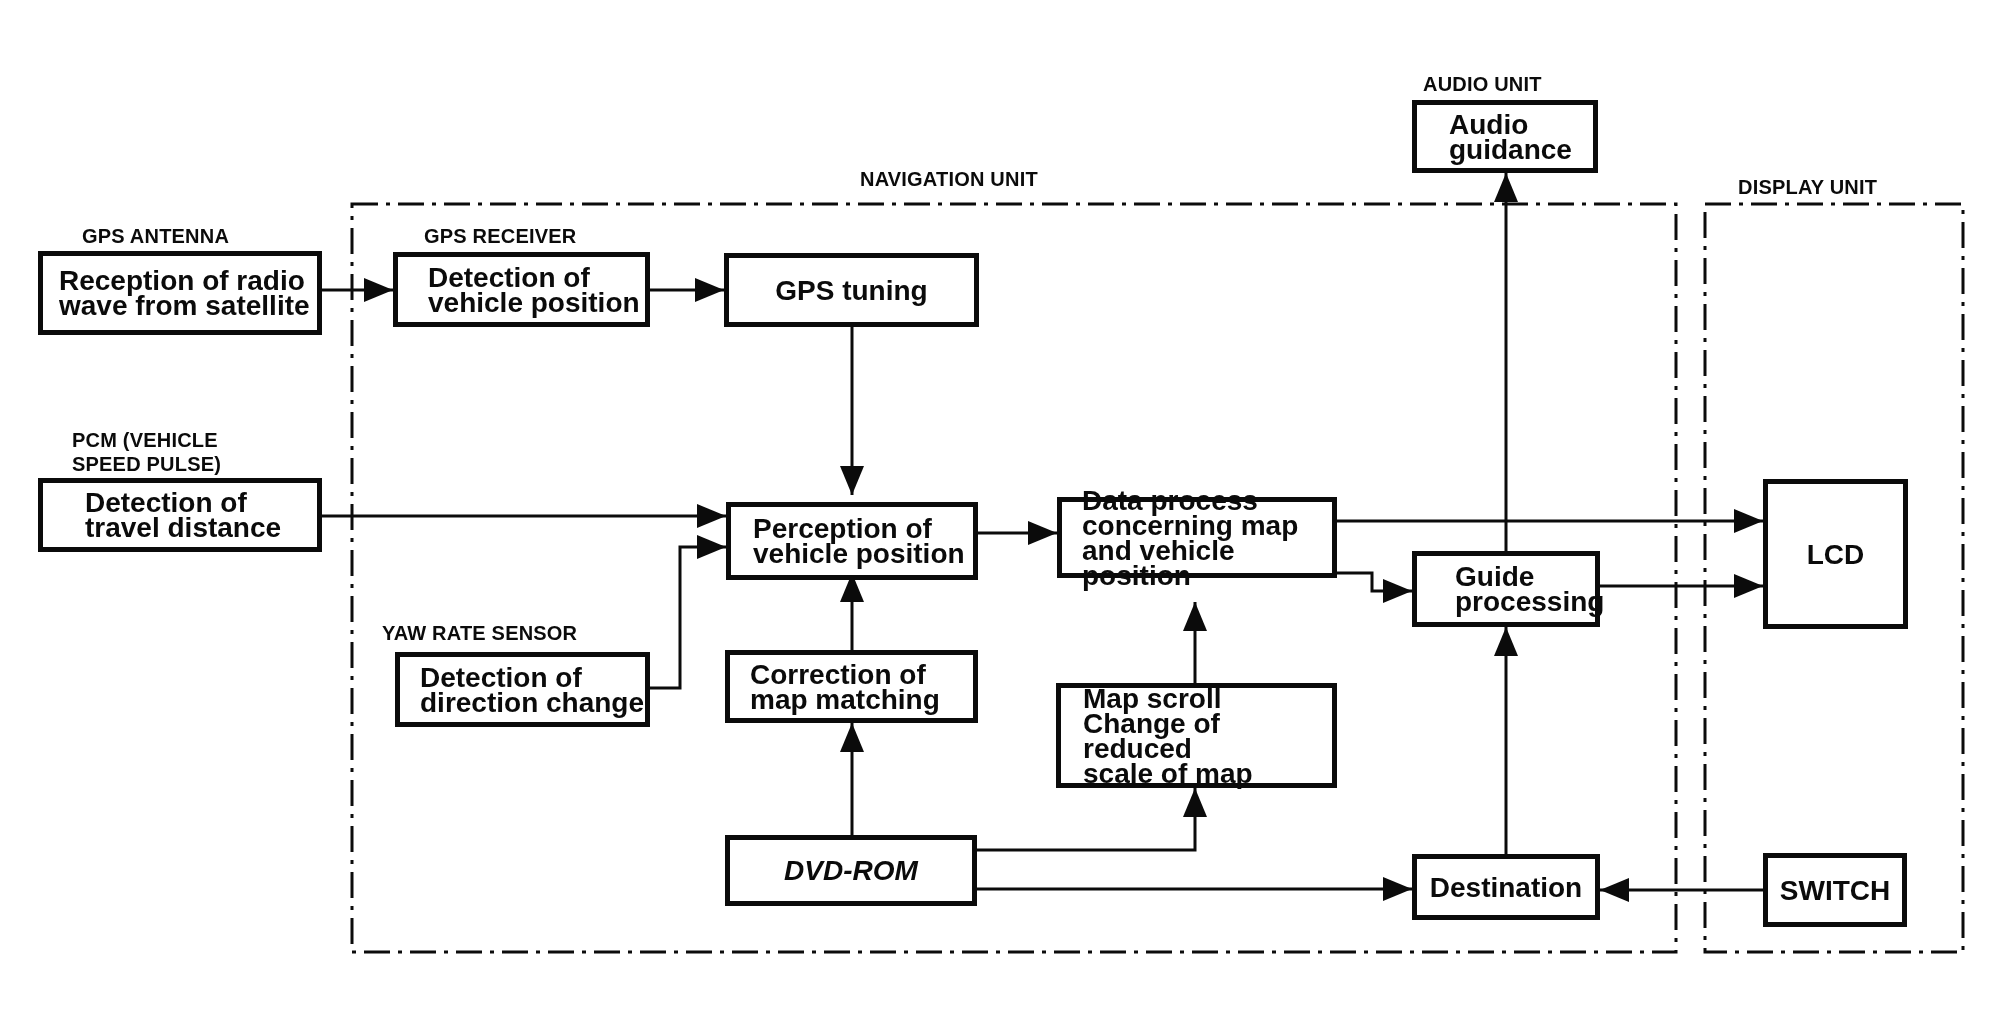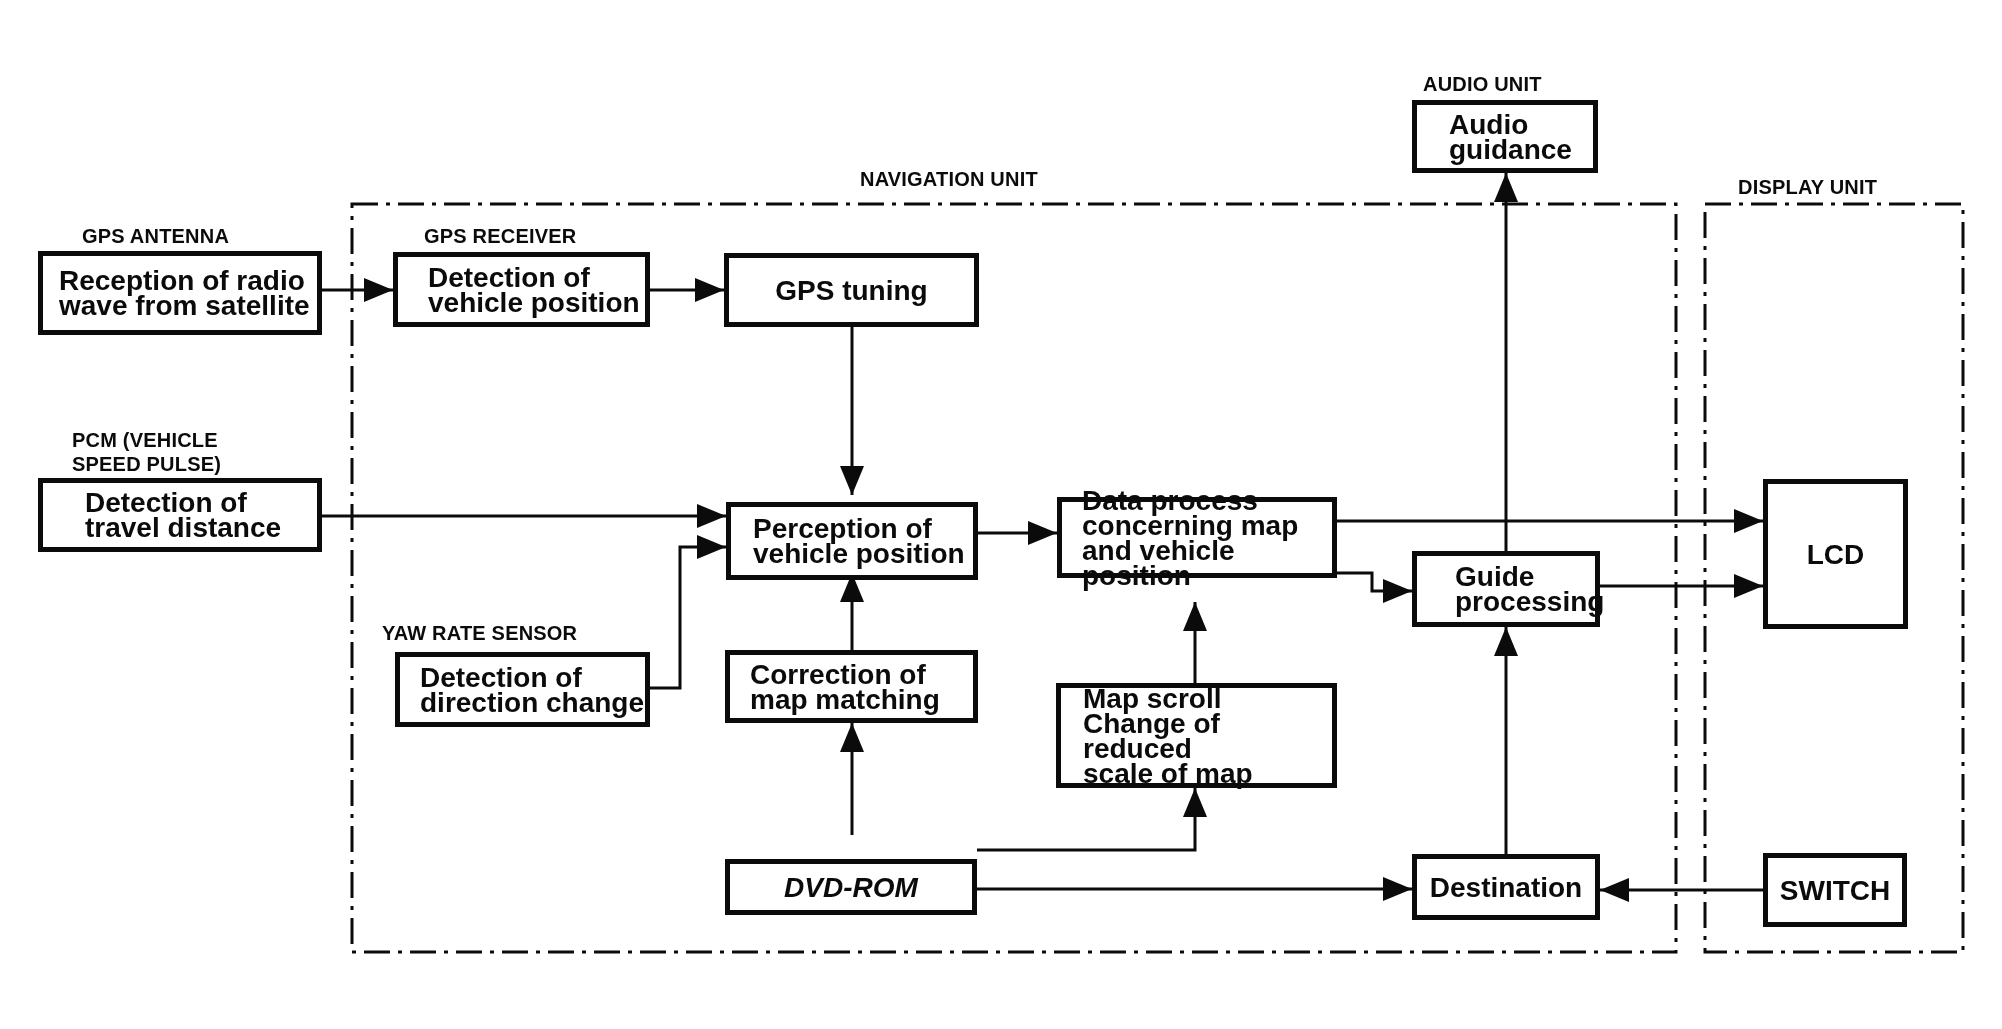--- a/index.html
+++ b/index.html
@@ -103,21 +103,21 @@
   <div class="box" style="left:726px; top:495px; width:252px; height:78px; padding-left:22px;margin-top:7px;">
     <span>Perception of
 vehicle position</span>
   </div>
 
   <div class="box" style="left:725px; top:650px; width:253px; height:73px; padding-left:20px;">
     <span>Correction of
 map matching</span>
   </div>
 
-  <div class="box center italic" style="left:725px; top:859px; width:252px; height:56px;">
+  <div class="box center italic" style="left:725px; top:835px; width:252px; height:71px;">
     <span>DVD-ROM</span>
   </div>
 
   <div class="box" style="left:1057px; top:497px; width:280px; height:81px; padding-left:20px;">
     <span>Data process
 concerning map
 and vehicle position</span>
   </div>
 
   <div class="box" style="left:1056px; top:683px; width:281px; height:105px; padding-left:22px;">

